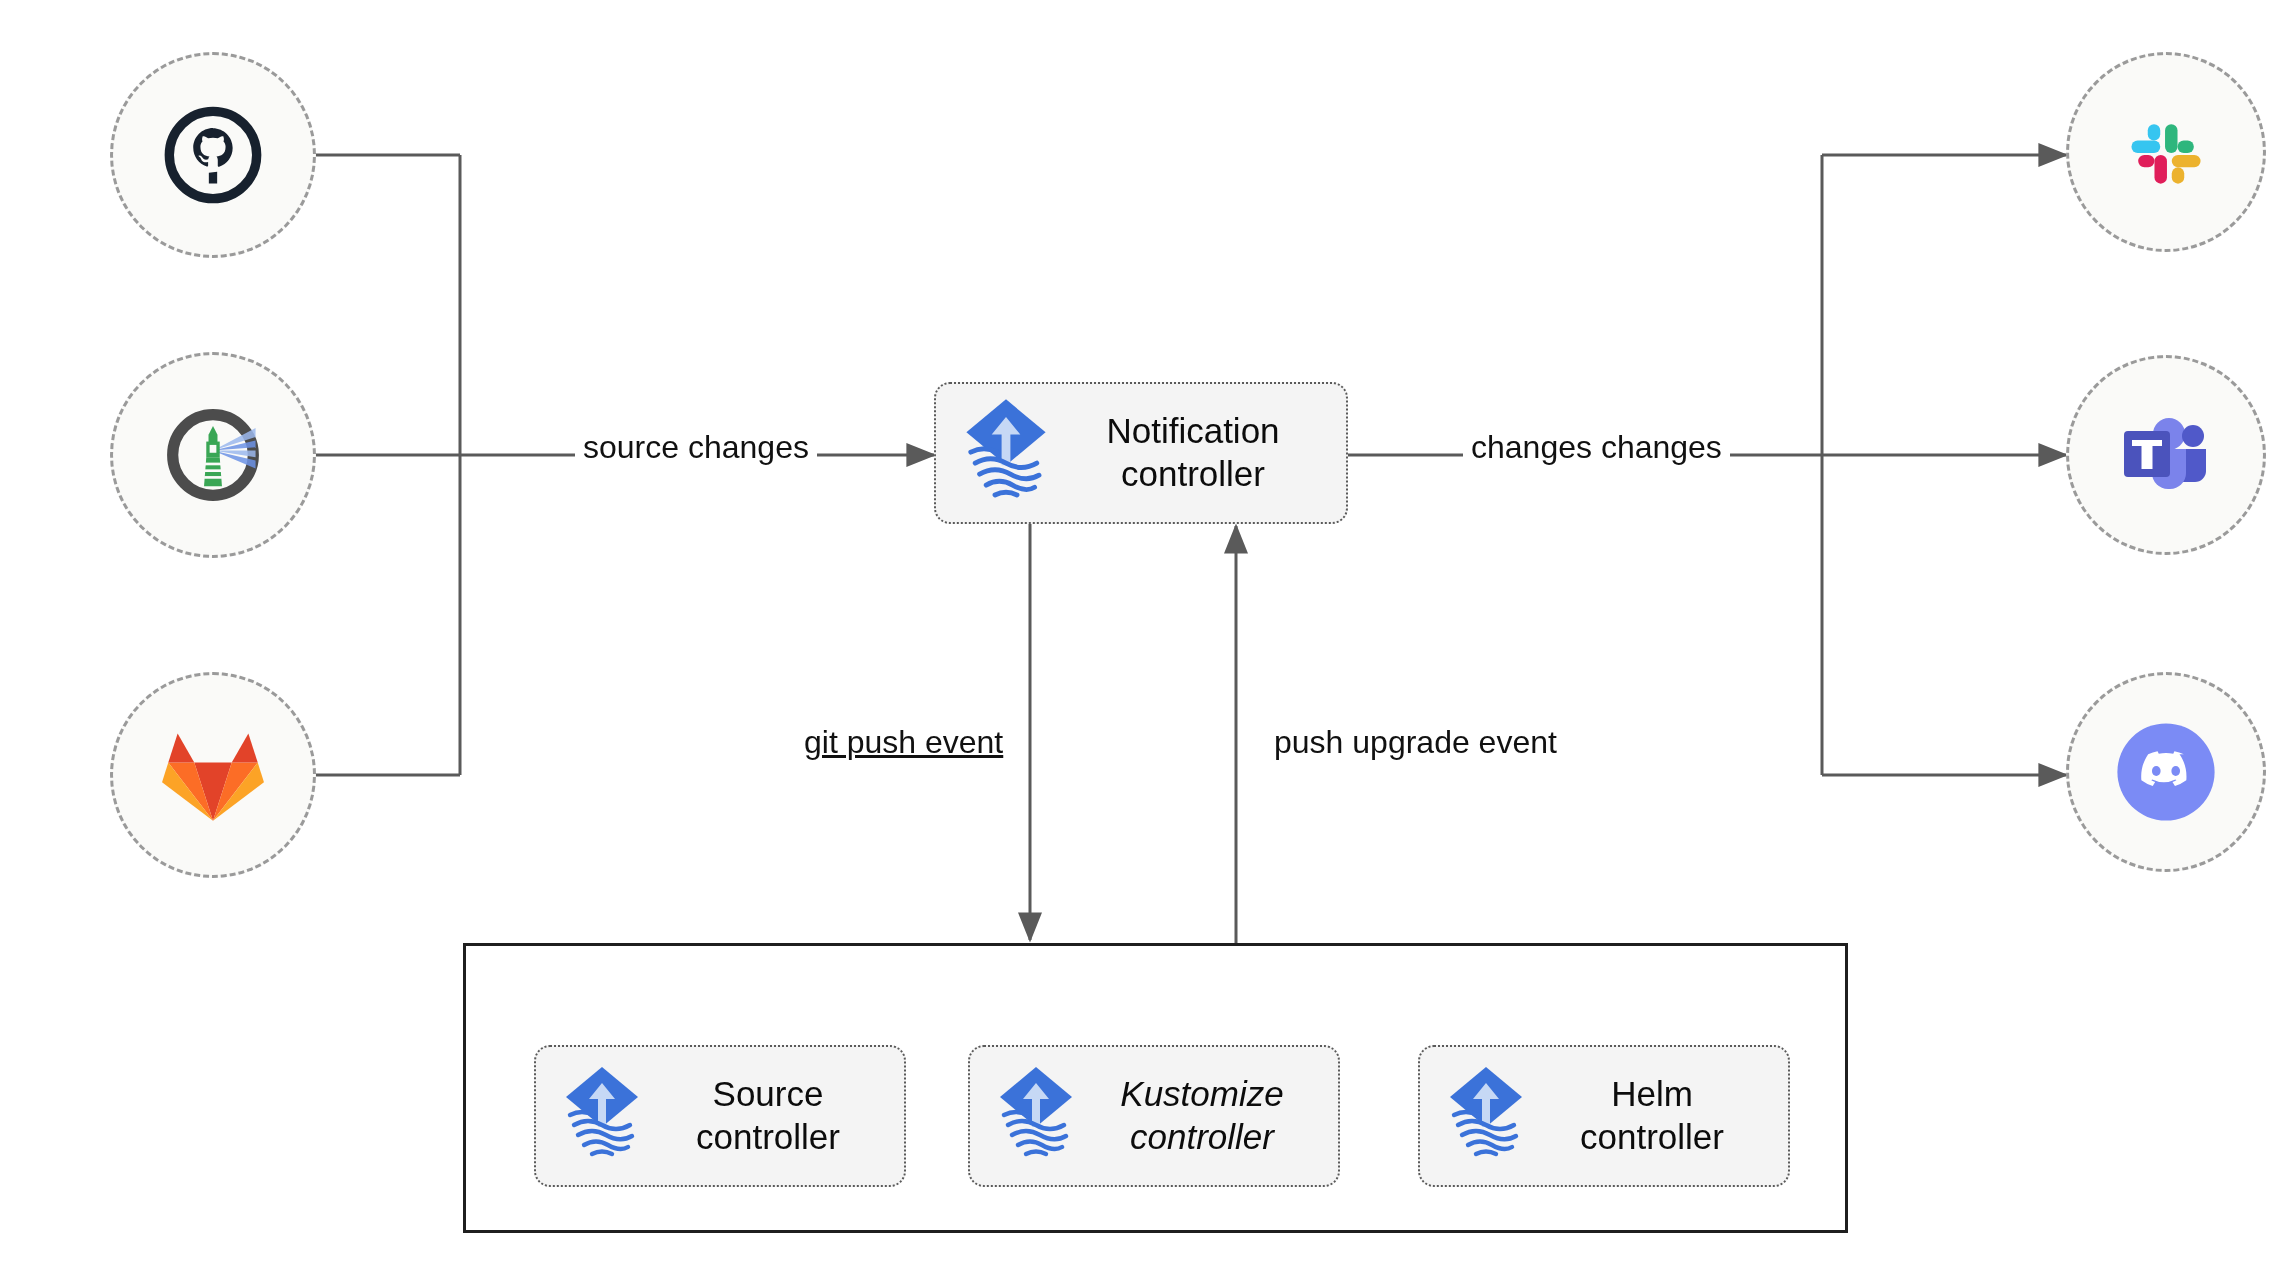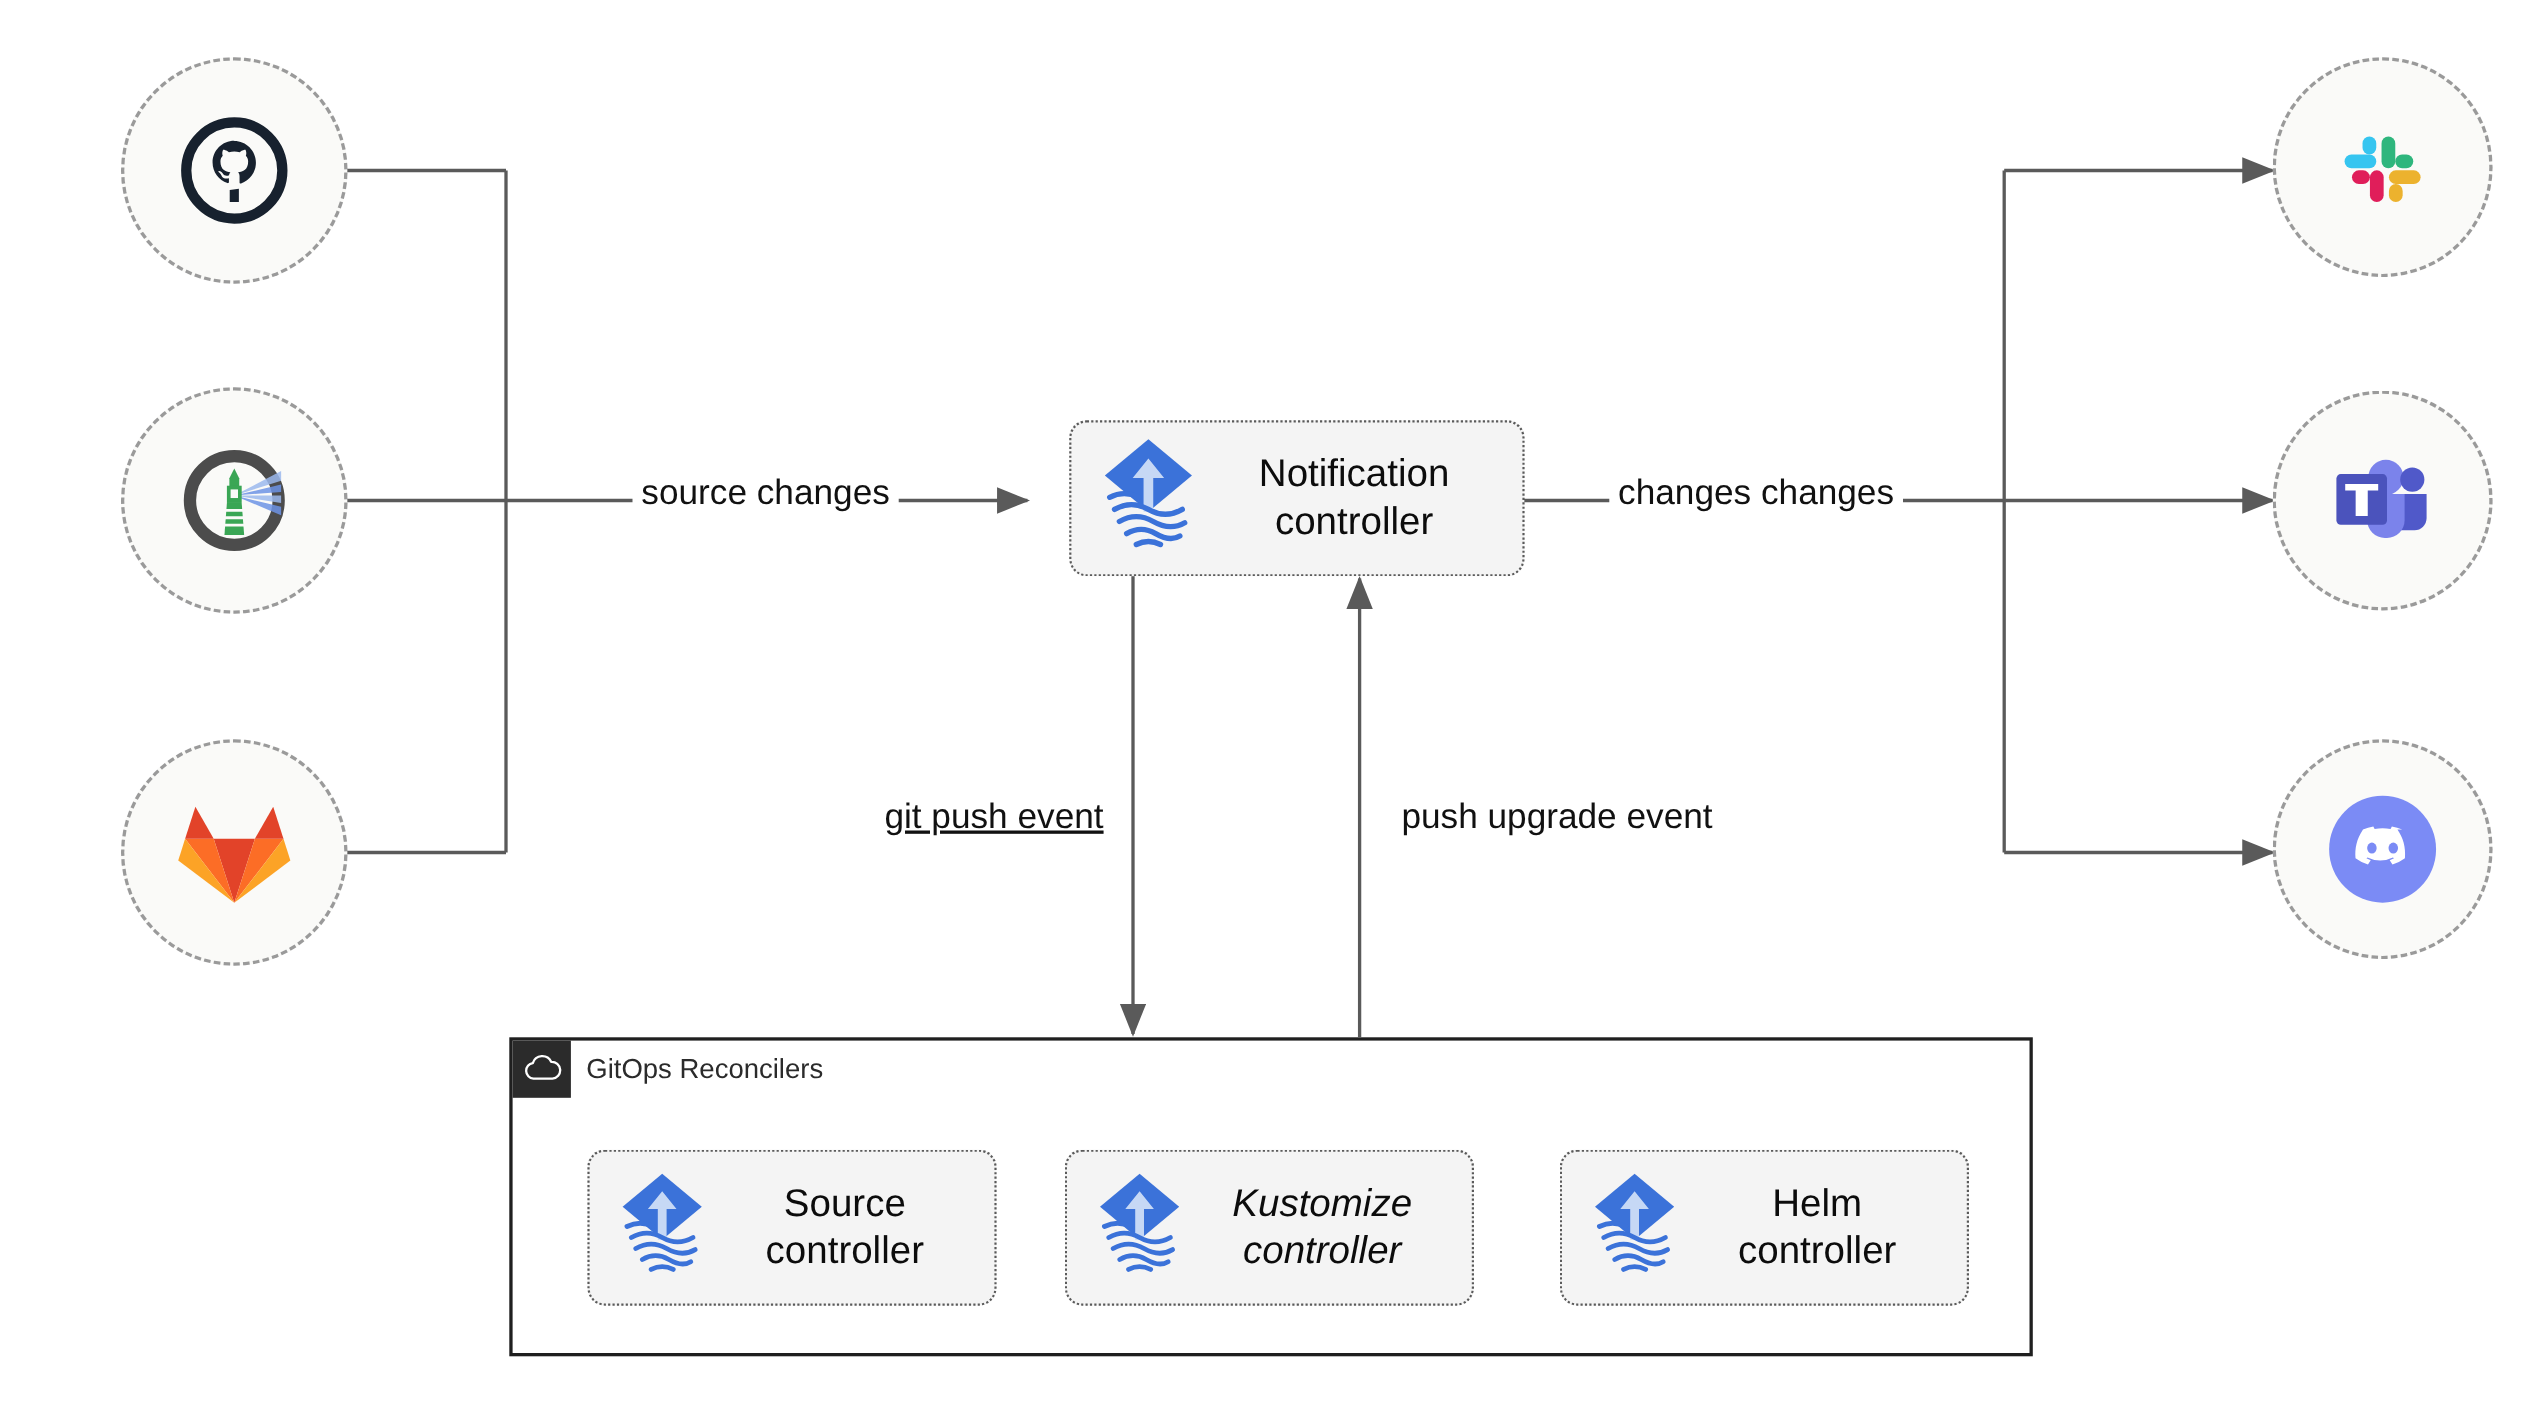--- a/index.html
+++ b/index.html
@@ -181,21 +181,21 @@
       <path fill="#fc6d26" d="M50 92 L32 36 L7 36 Z"></path>
       <path fill="#fca326" d="M7 36 L1 55 L50 92 Z"></path>
       <path fill="#e24329" d="M1 55 L7 36 L16 8 Z" opacity="0"></path>
       <path fill="#e24329" d="M16 8 L32 36 L7 36 Z"></path>
       <path fill="#fc6d26" d="M50 92 L68 36 L93 36 Z"></path>
       <path fill="#fca326" d="M93 36 L99 55 L50 92 Z"></path>
       <path fill="#e24329" d="M84 8 L68 36 L93 36 Z"></path>
     </svg>
   </div>
 
-  <div class="ctrl-box" style="left:972px; top:382px; width:414px; height:142px;">
+  <div class="ctrl-box" style="left:934px; top:382px; width:414px; height:142px;">
     <span class="ctrl-icon">
       <svg width="88" height="108" viewBox="0 0 80 98">
         <path fill="#3b72d9" d="M40 2 L76 32 L40 62 L4 32 Z"></path>
         <path fill="#c6d8f5" d="M40 18 L53 34 L44 34 L44 62 L36 62 L36 34 L27 34 Z"></path>
         <g stroke="#3b72d9" stroke-width="4.4" fill="none" stroke-linecap="round">
           <path d="M12 60 Q26 52 40 60 Q54 68 68 60"></path>
           <path d="M16 70 Q30 62 44 70 Q58 78 70 71"></path>
           <path d="M22 80 Q34 73 46 80 Q58 87 66 82"></path>
           <path d="M30 89 Q40 84 50 89"></path>
           <path d="M8 50 Q20 44 32 50"></path>
@@ -235,28 +235,20 @@
   <div class="node-circle" style="left:2066px; top:672px; width:200px; height:200px;">
     <svg width="108" height="108" viewBox="0 0 100 100">
       <circle cx="50" cy="50" r="45" fill="#7b8bf5"></circle>
       <path fill="#ffffff" d="M66.5 33.5a34 34 0 0 0 -8.7 -2.7l-1.1 2.3a31 31 0 0 0 -13.4 0l-1.1 -2.3a34 34 0 0 0 -8.7 2.7c-5.5 8.2 -7 16.2 -6.3 24.1a34.5 34.5 0 0 0 10.5 5.3l2.3 -3.6a22 22 0 0 1 -3.6 -1.7l.9 -.7a24.5 24.5 0 0 0 21.4 0l.9 .7a22 22 0 0 1 -3.6 1.7l2.3 3.6a34.5 34.5 0 0 0 10.5 -5.3c.8 -9.2 -1.5 -17.1 -6.3 -24.1z"></path>
       <ellipse cx="41" cy="49" rx="4" ry="4.6" fill="#7b8bf5"></ellipse>
       <ellipse cx="59" cy="49" rx="4" ry="4.6" fill="#7b8bf5"></ellipse>
     </svg>
   </div>
 
   <div id="gitops-group">
-    <div id="gitops-header">
-      <span id="gitops-badge">
-        <svg width="36" height="26" viewBox="0 0 38 26">
-          <path d="M10.5 22 a7.5 7.5 0 0 1 -.6 -14.9 a9.5 9.5 0 0 1 17.6 -1.2 a6.8 6.8 0 0 1 1.2 16.1 z" fill="none" stroke="#ffffff" stroke-width="2.2" stroke-linejoin="round"></path>
-        </svg>
-      </span>
-      <span id="gitops-title">GitOps Reconcilers</span>
-    </div>
 
     <div class="ctrl-box" style="left:68px; top:99px; width:372px; height:142px;">
       <span class="ctrl-icon">
         <svg width="80" height="100" viewBox="0 0 80 98">
           <path fill="#3b72d9" d="M40 2 L76 32 L40 62 L4 32 Z"></path>
           <path fill="#c6d8f5" d="M40 18 L53 34 L44 34 L44 62 L36 62 L36 34 L27 34 Z"></path>
           <g stroke="#3b72d9" stroke-width="4.4" fill="none" stroke-linecap="round">
             <path d="M12 60 Q26 52 40 60 Q54 68 68 60"></path>
             <path d="M16 70 Q30 62 44 70 Q58 78 70 71"></path>
             <path d="M22 80 Q34 73 46 80 Q58 87 66 82"></path>

